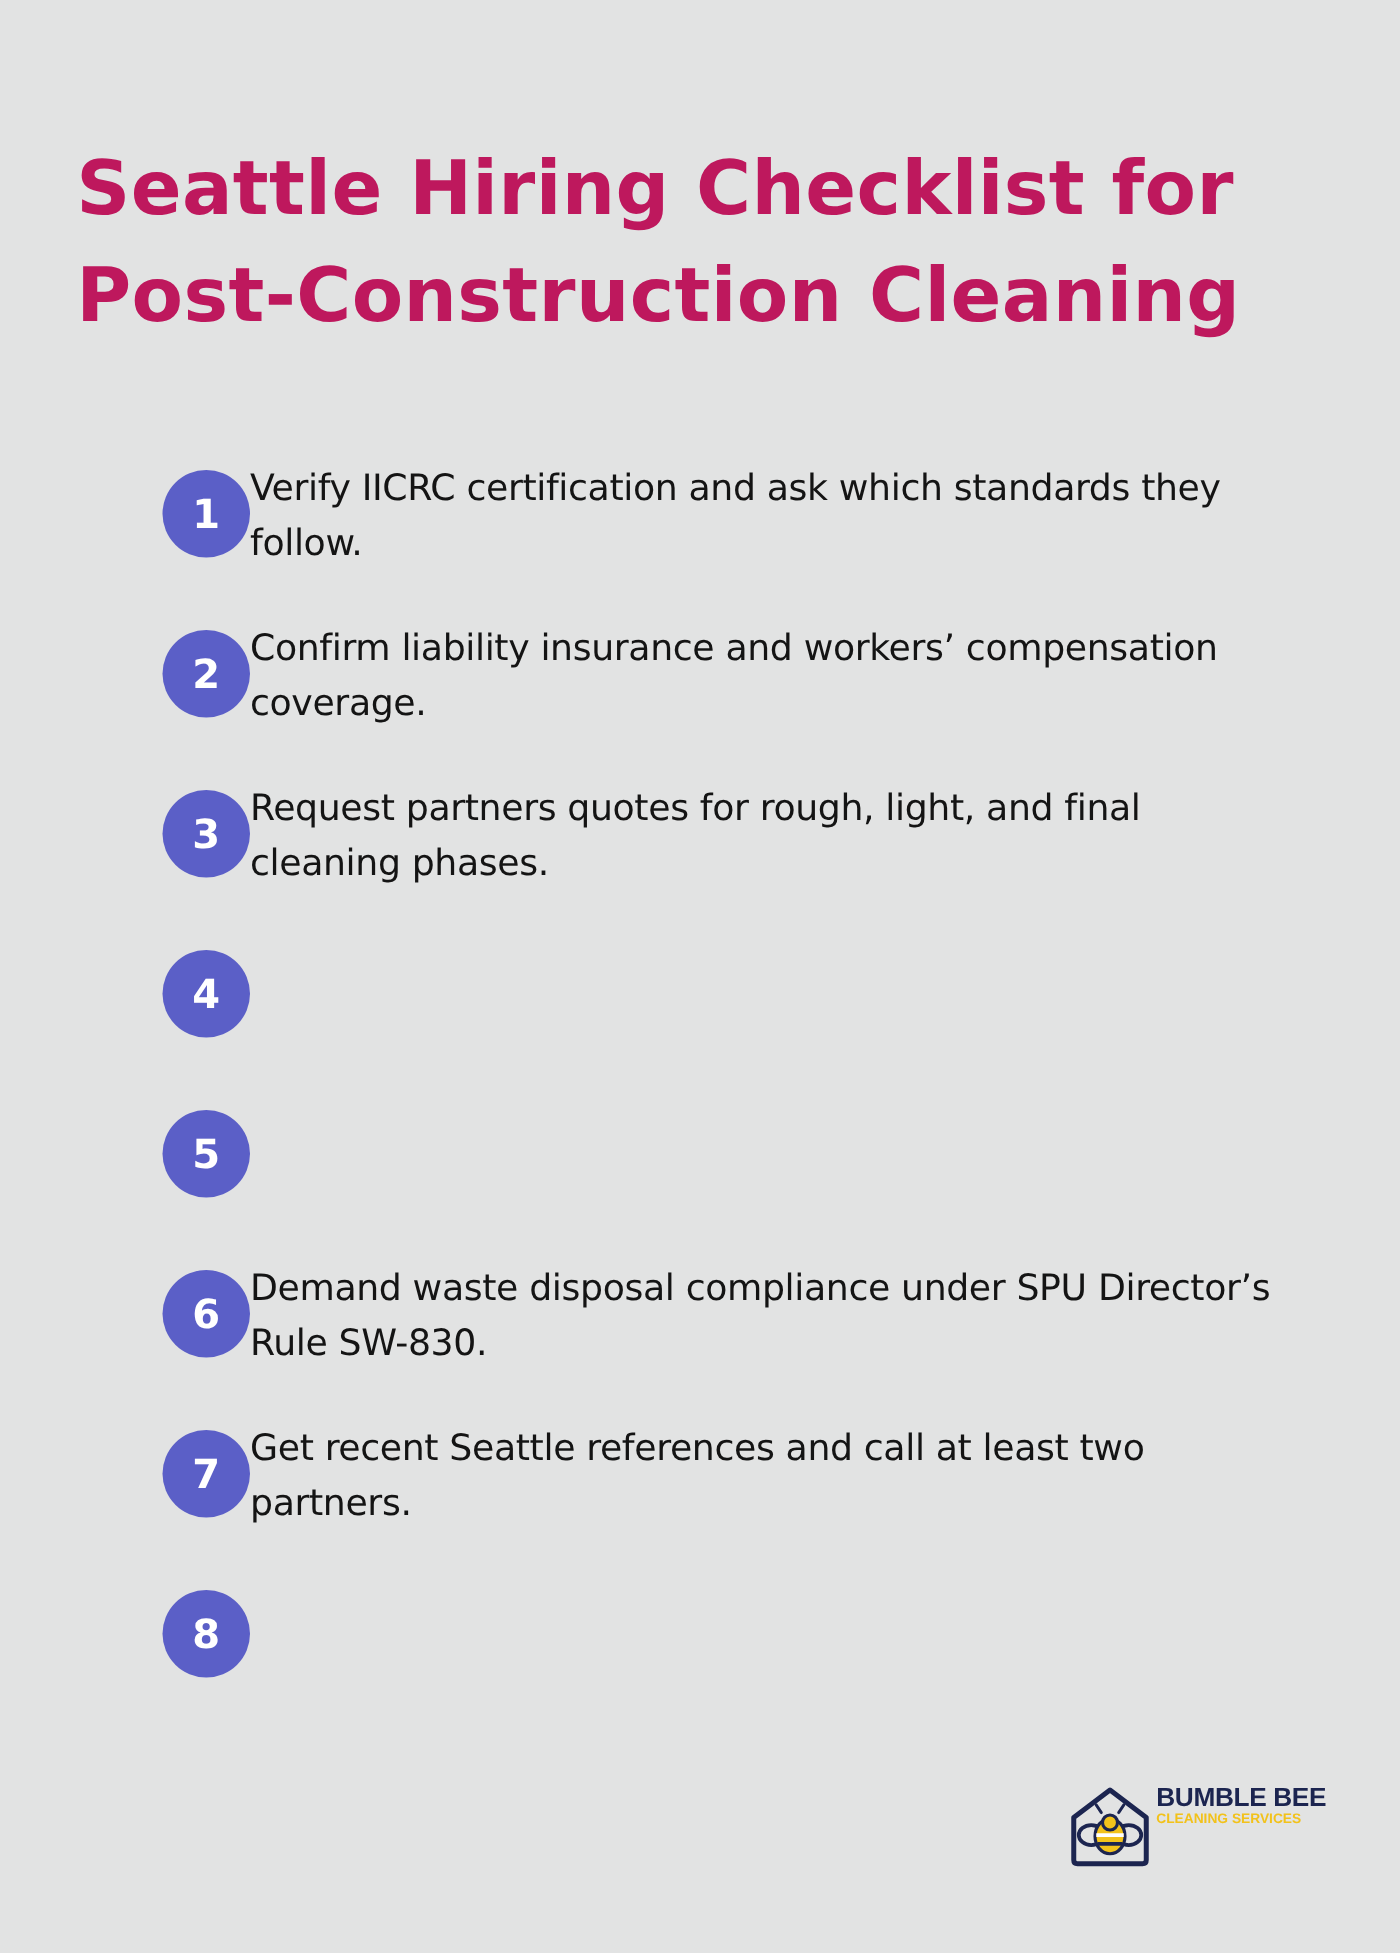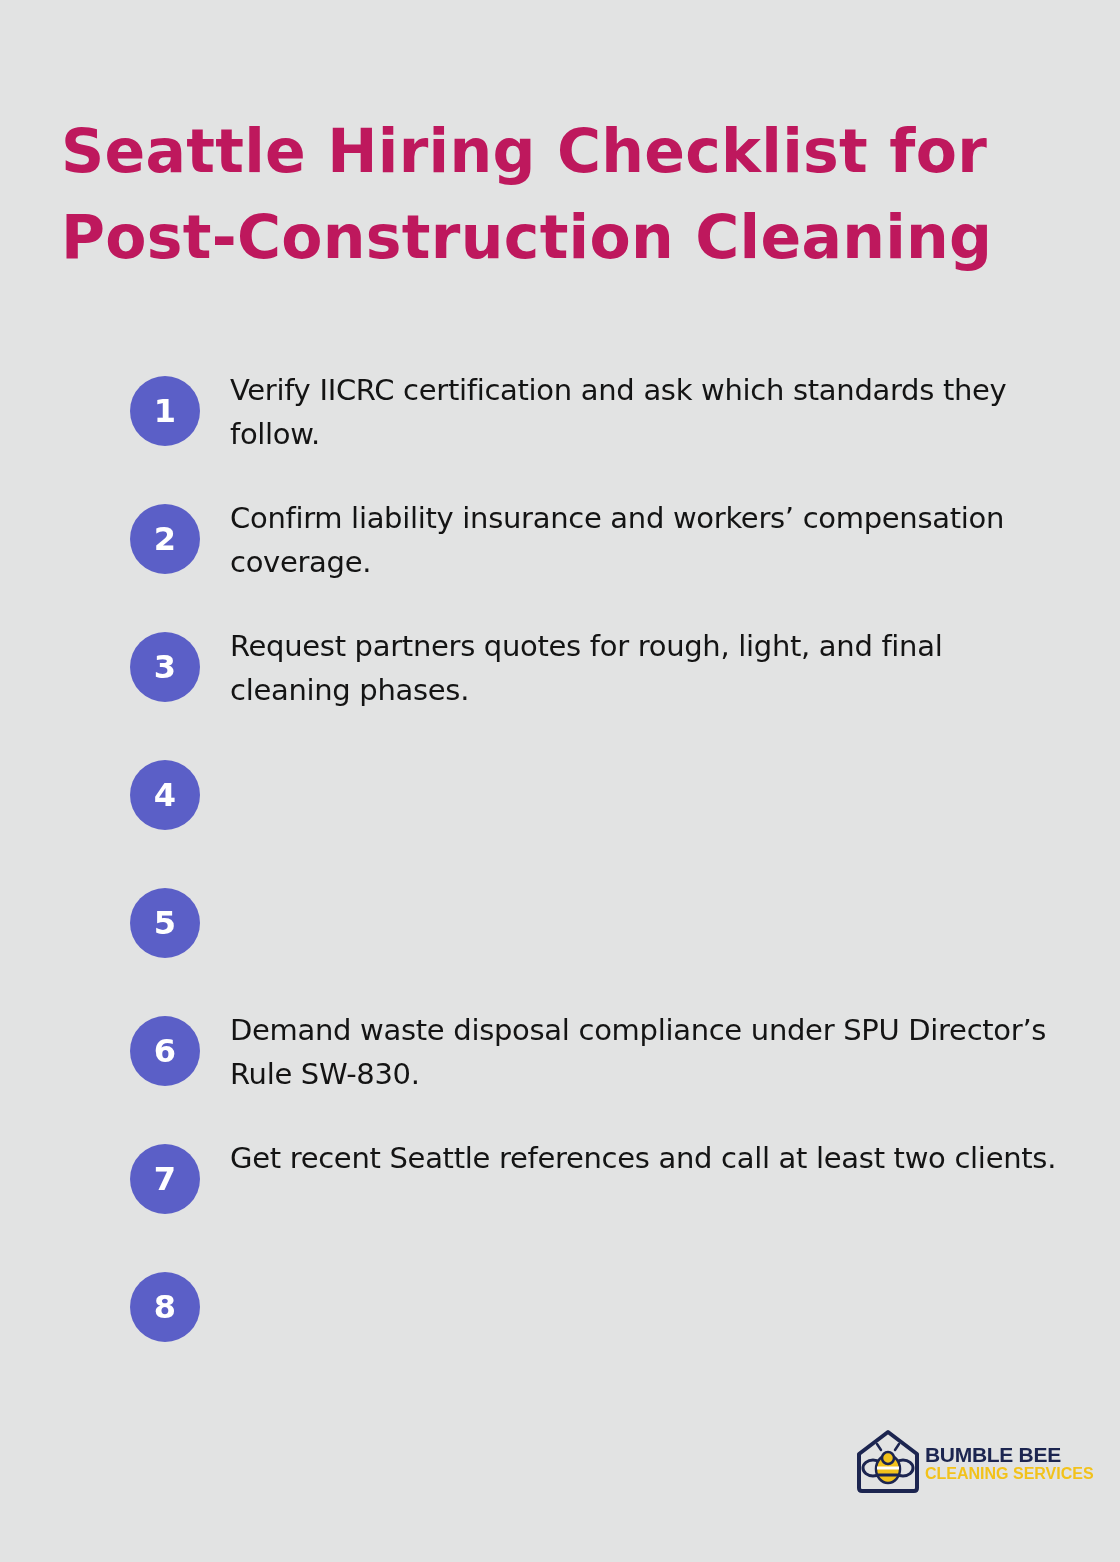--- a/index.html
+++ b/index.html
@@ -49,51 +49,50 @@
       background: #5b5fc7;
       color: #ffffff;
       font-size: 32px;
       font-weight: bold;
       display: flex;
       align-items: center;
       justify-content: center;
       margin-top: 8px;
     }
     .text {
-      margin-left: 30px;
       font-size: 29px;
       line-height: 44px;
       color: #141414;
       width: 830px;
       letter-spacing: -0.3px;
     }
     .logo {
       position: absolute;
       left: 853px;
       top: 1428px;
       display: flex;
-      align-items: center;
+      align-items: flex-start;
     }
     .logo-text {
       margin-left: 2px;
       display: flex;
       flex-direction: column;
       line-height: 1;
     }
     .logo-name {
       font-family: "Liberation Sans", sans-serif;
       font-weight: bold;
       font-size: 21px;
       color: #1c2550;
       letter-spacing: -0.3px;
     }
     .logo-sub {
       font-family: "Liberation Sans", sans-serif;
       font-weight: bold;
-      font-size: 16px;
+      font-size: 11px;
       color: #f2c21b;
       letter-spacing: 0px;
       margin-top: 1px;
     }
   </style>
 </head>
 <body>
 
 <h1 class="title">Seattle Hiring Checklist for Post-Construction Cleaning</h1>
 
@@ -115,21 +114,21 @@
   </li>
   <li class="item">
     <div class="badge">5</div>
   </li>
   <li class="item">
     <div class="badge">6</div>
     <div class="text">Demand waste disposal compliance under SPU Director’s Rule SW-830.</div>
   </li>
   <li class="item">
     <div class="badge">7</div>
-    <div class="text">Get recent Seattle references and call at least two clients.</div>
+    <div class="text">Get recent Seattle references and call at least two partners.</div>
   </li>
   <li class="item">
     <div class="badge">8</div>
   </li>
 </ul>
 
 <div class="logo">
   <span>
     <svg width="70" height="66" viewBox="0 0 70 66">
 

